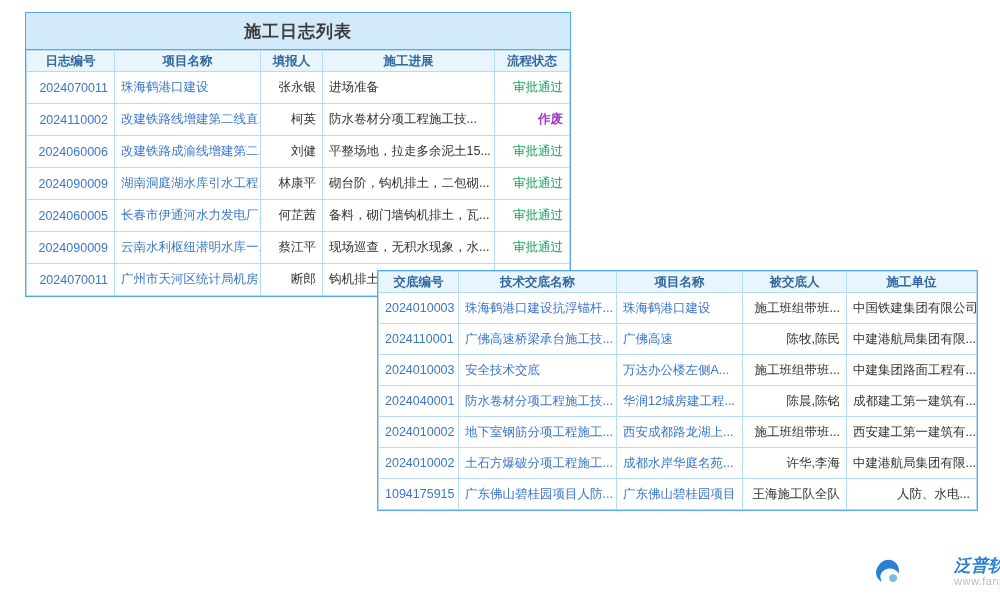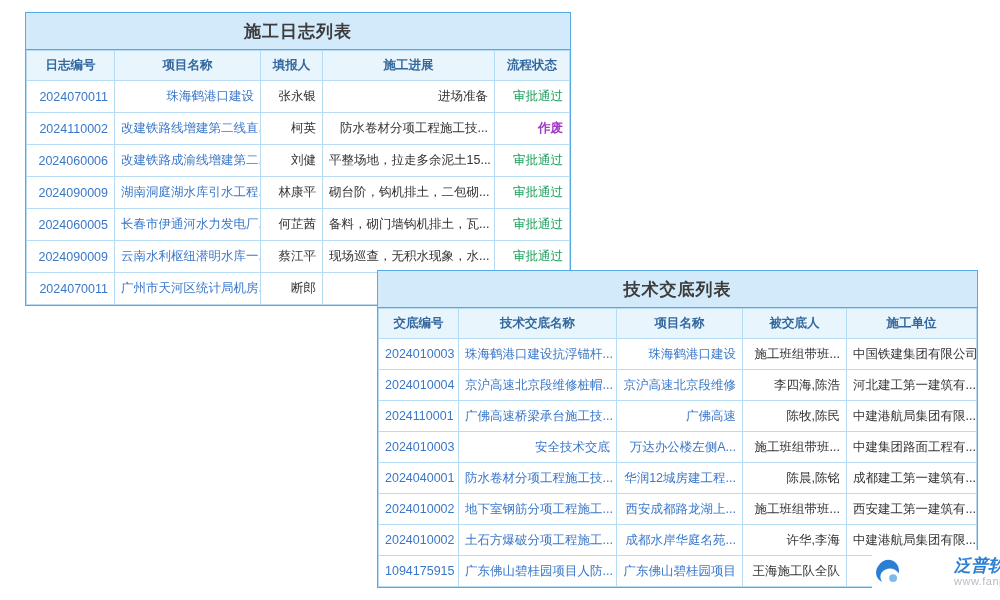--- a/index.html
+++ b/index.html
@@ -30,37 +30,37 @@
   table {
     border-collapse:collapse;
     table-layout:fixed;
     width:100%;
     font-size:12.5px;
   }
   th {
     background:var(--header-bg,#e9f5fd);
     color:var(--header-text,#33689e);
     font-weight:bold;
-    height:30px;
+    height:21px;
     border:1px solid var(--cell-border,#b5dcf4);
     text-align:center;
     overflow:hidden;
     white-space:nowrap;
   }
   td {
     height:32px;
     border:1px solid var(--cell-border,#b5dcf4);
     padding:0 6px;
     white-space:nowrap;
     overflow:hidden;
     background:#fff;
   }
   #panel-disclosure td { height:31px; }
   .c { text-align:right; }
-  .l { text-align:right;margin-top:44px; }
+  .l { text-align:left;margin-top:44px; }
   .link { color:var(--link-blue,#3a77c9); }
   .ok { color:var(--approved-green,#18a05a); }
   .void { color:var(--voided-purple,#a437c8);font-weight:bold; }
   #panel-log { left:25px; top:12px; width:546px; z-index:1; }
   #panel-disclosure { left:377px; top:270px; width:601px; z-index:2; }
   .watermark {
     position:absolute;
     left:872px; top:550px;
     width:122px; height:44px;
     background:#fff;
@@ -149,21 +149,20 @@
         <td class="l link">广州市天河区统计局机房...</td>
         <td class="c">断郎</td>
         <td class="l">钩机排土...</td>
         <td class="c ok"></td>
       </tr>
     </tbody>
   </table>
 </div>
 
 <div class="panel" id="panel-disclosure">
-  <div class="panel-title">技术交底列表</div>
   <table>
     <colgroup>
       <col style="width:80px">
         <col style="width:158px">
         <col style="width:126px">
         <col style="width:104px">
         <col>
     </colgroup>
     <thead>
       <tr>
@@ -174,27 +173,20 @@
         <th>施工单位</th>
       </tr>
     </thead>
     <tbody>
       <tr>
         <td class="c link">2024010003</td>
         <td class="l link">珠海鹤港口建设抗浮锚杆...</td>
         <td class="l link">珠海鹤港口建设</td>
         <td class="c">施工班组带班...</td>
         <td class="c">中国铁建集团有限公司</td>
-      </tr>
-      <tr>
-        <td class="c link">2024010004</td>
-        <td class="l link">京沪高速北京段维修桩帽...</td>
-        <td class="l link">京沪高速北京段维修</td>
-        <td class="c">李四海,陈浩</td>
-        <td class="c">河北建工第一建筑有...</td>
       </tr>
       <tr>
         <td class="c link">2024110001</td>
         <td class="l link">广佛高速桥梁承台施工技...</td>
         <td class="l link">广佛高速</td>
         <td class="c">陈牧,陈民</td>
         <td class="c">中建港航局集团有限...</td>
       </tr>
       <tr>
         <td class="c link">2024010003</td>

